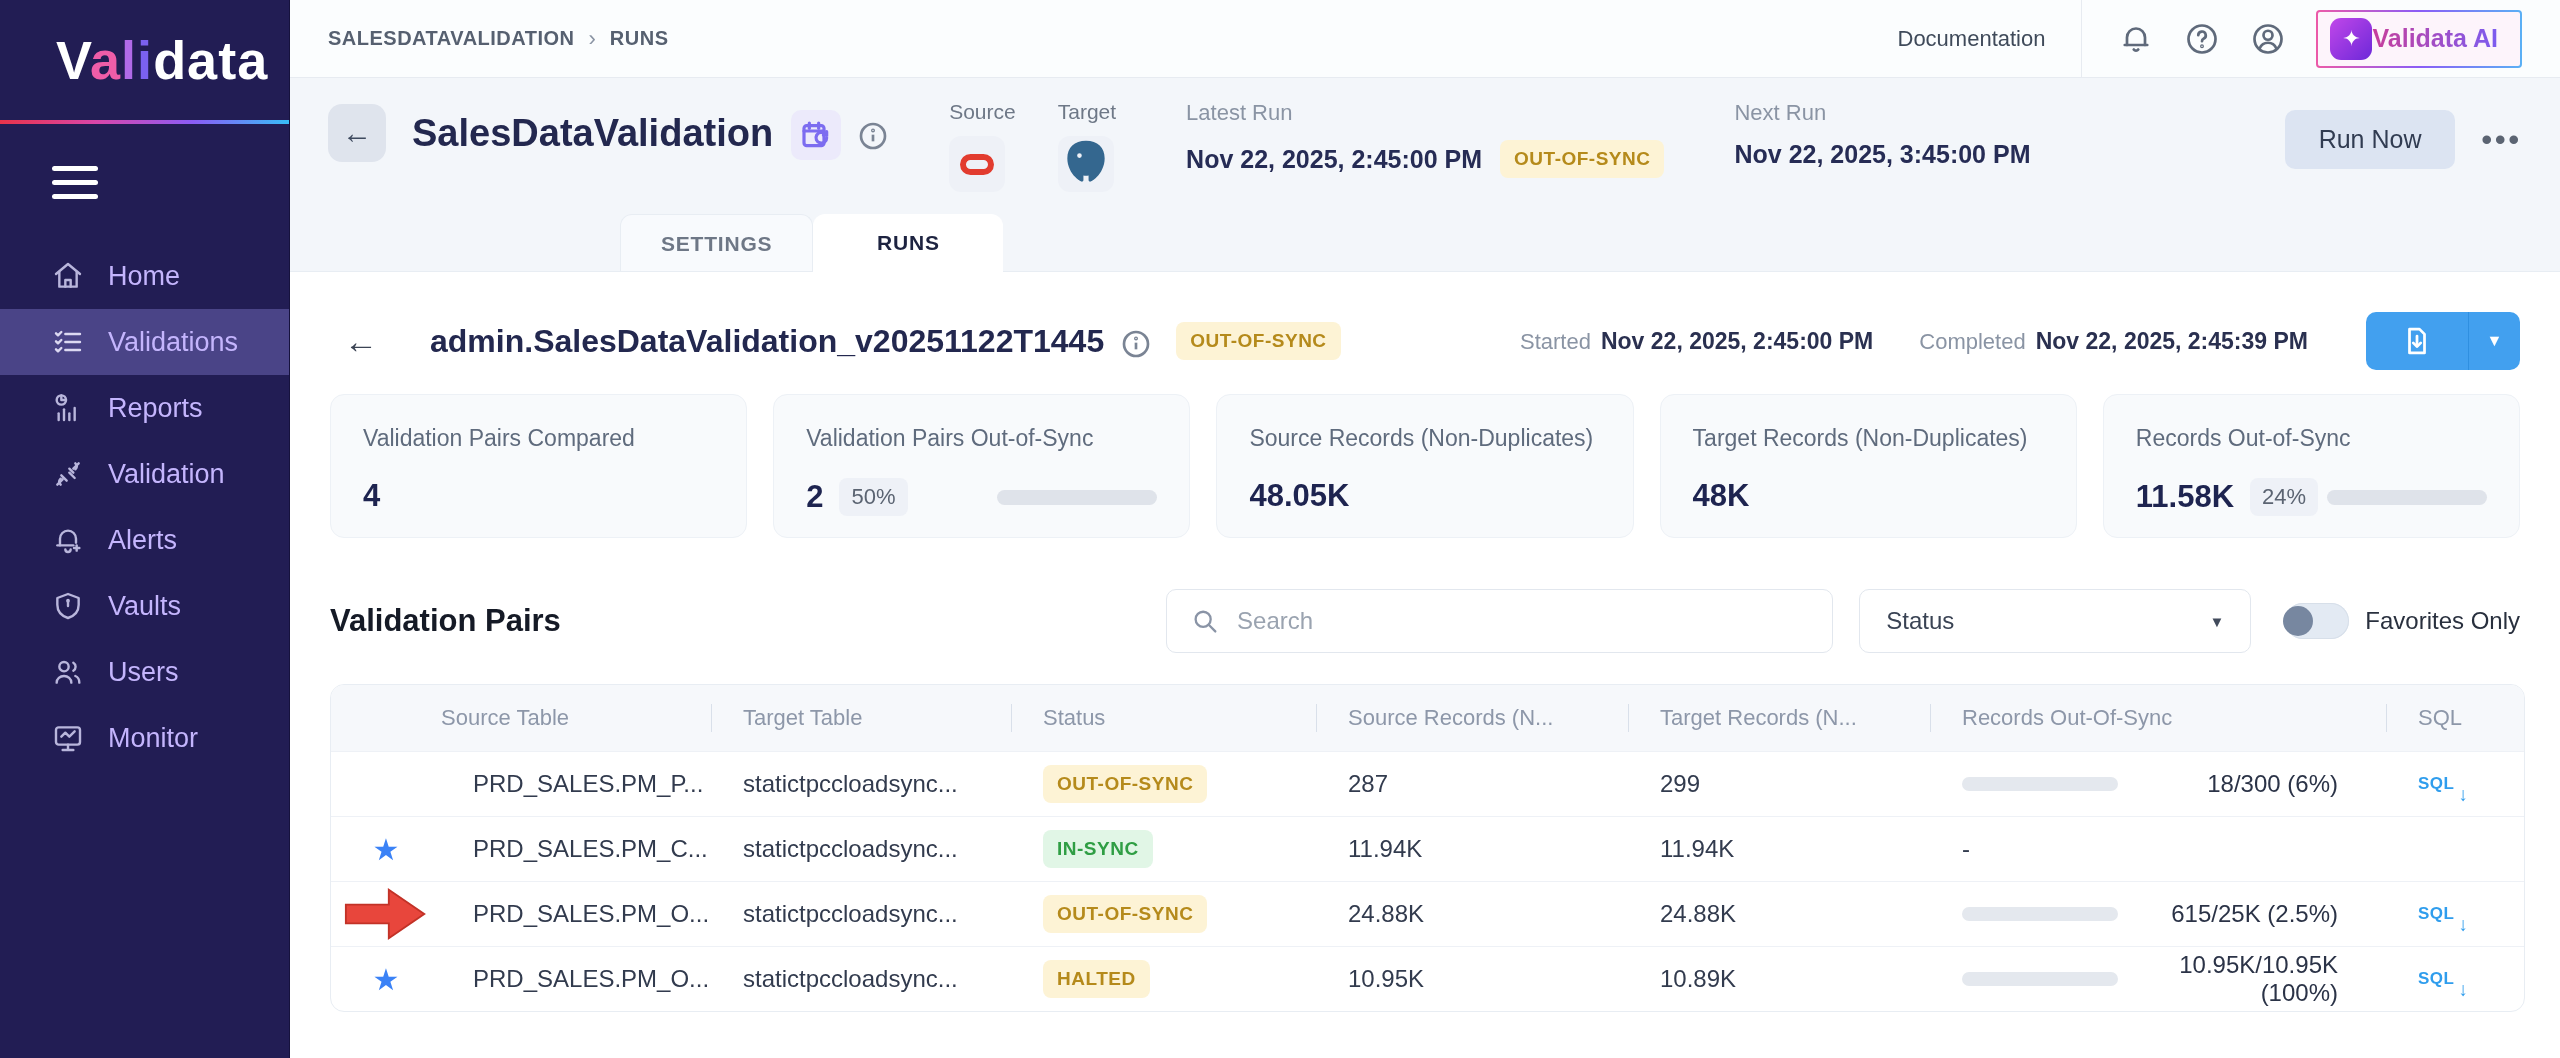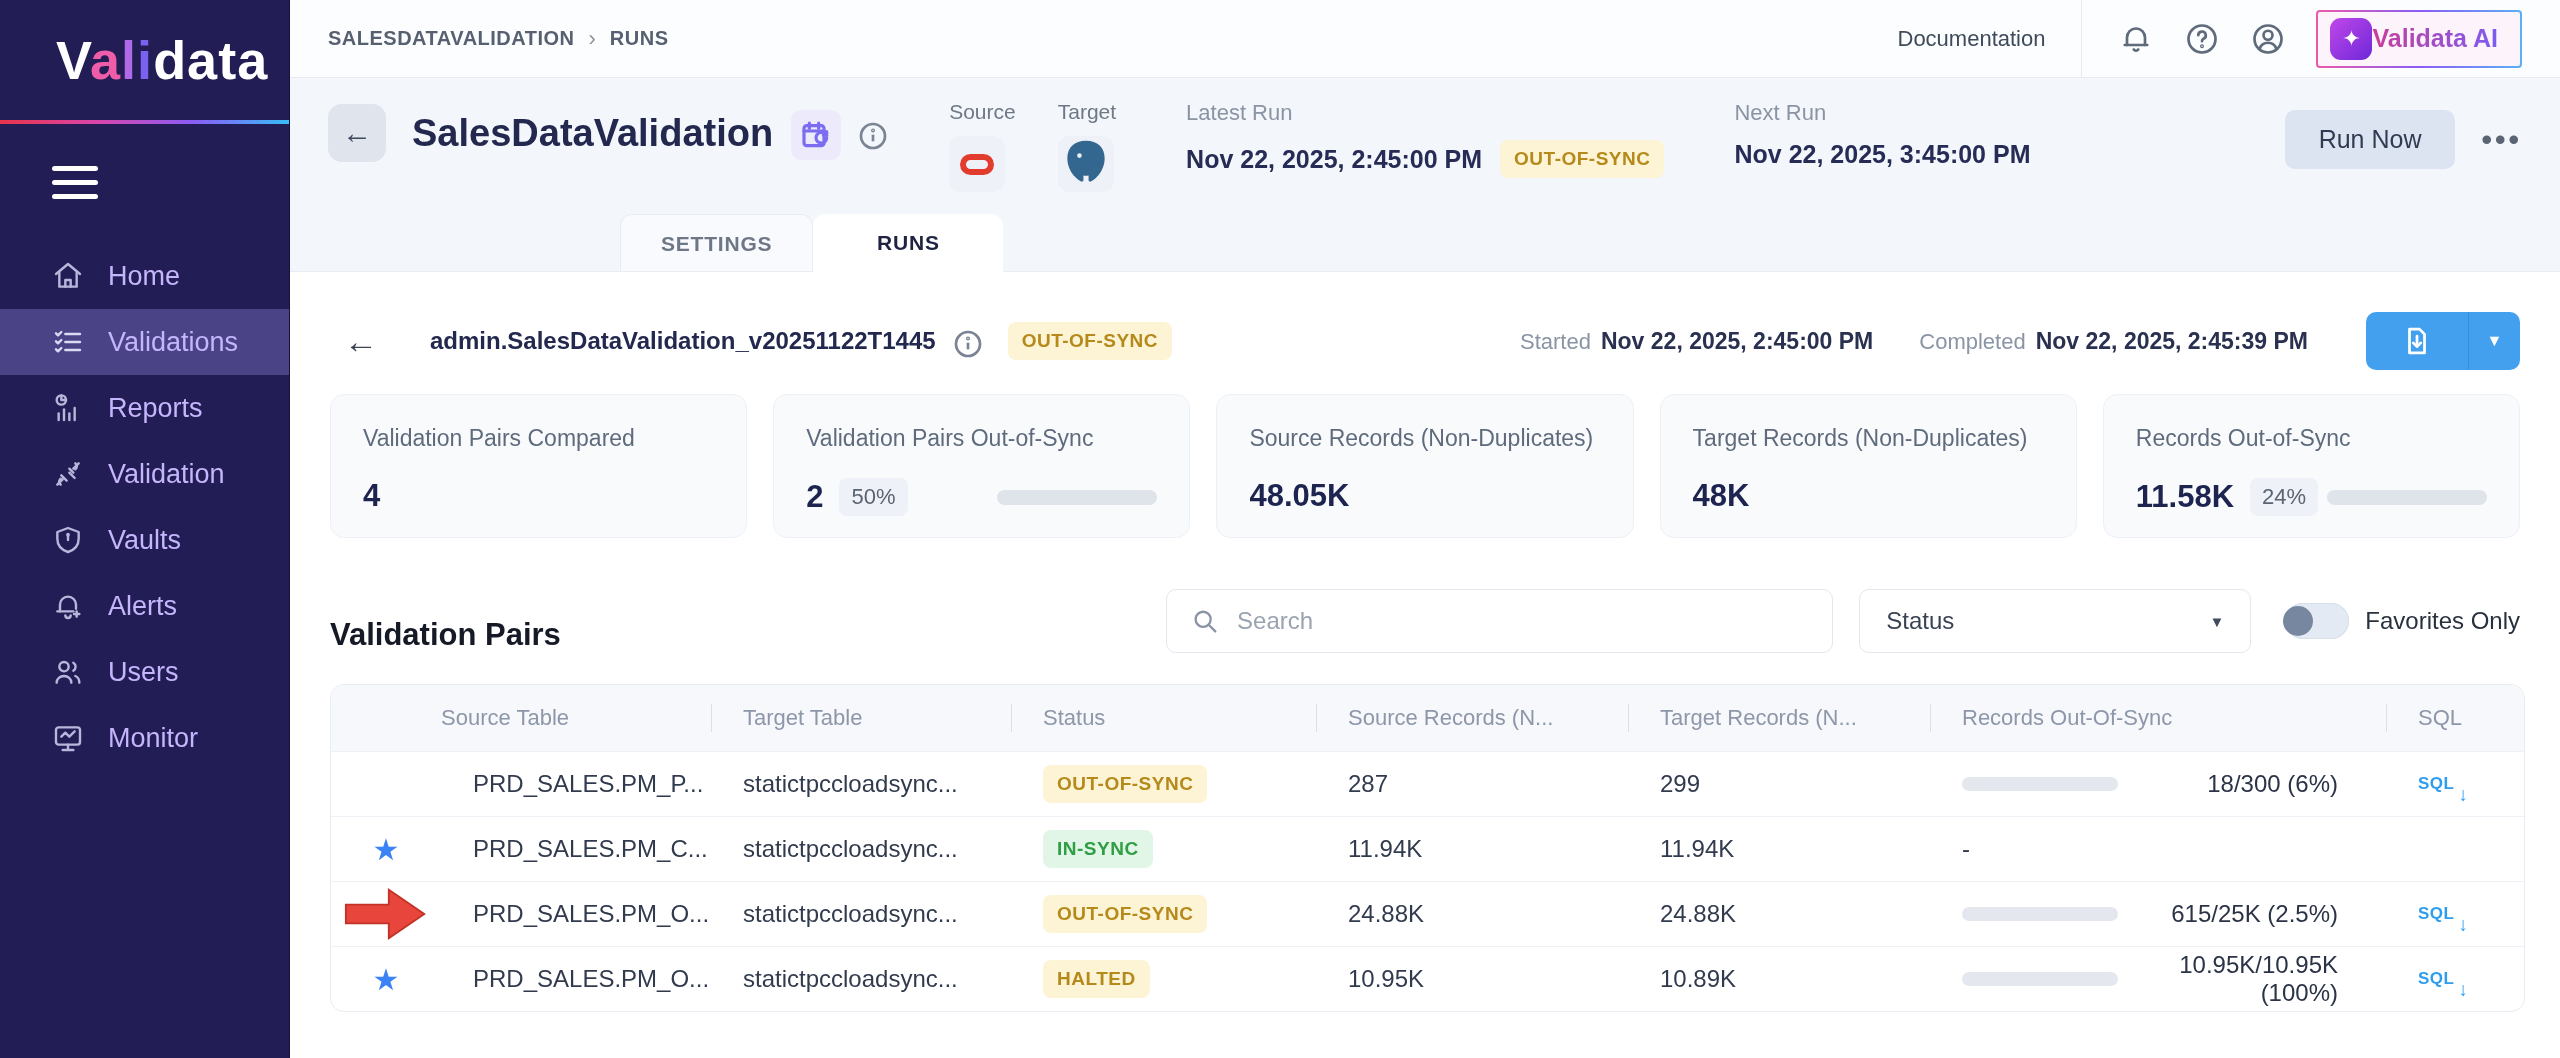--- a/index.html
+++ b/index.html
@@ -68,21 +68,21 @@
   .tab { height:58px; min-width:190px; display:flex; align-items:center; justify-content:center; font-size:21px; font-weight:bold; letter-spacing:.8px; border-radius:12px 12px 0 0; cursor:pointer; padding:0 40px; }
   .tab.inactive { background:#f8fafd; color:#6e7786; border:1px solid #e8edf3; border-bottom:none; }
   .tab.active { background:#ffffff; color:#1d2340; position:relative; z-index:2; }
 
   
   .panel { background:#fff; flex:1; border-top:1px solid #e8edf3; margin-top:-1px; padding:32px 40px 0 40px; min-width:0; }
 
   .run-row { display:flex; align-items:center; height:74px; }
   .run-back { font-size:34px; color:#3c4454; cursor:pointer; margin-left:14px; }
   .run-back::before { content:"\2190"; }
-  .run-title { font-size:24px; font-weight:bold; color:#23284f; margin-left:52px; }
+  .run-title { font-size:32px; font-weight:bold; color:#23284f; margin-left:52px; }
   .run-row .info-ic { margin:6px 0 0 16px; }
   .run-row .badge-warn { margin-left:24px; }
   .run-meta { margin-left:auto; display:flex; align-items:center; gap:46px; }
   .meta-pair { font-size:22px; color:#8a94a4; }
   .meta-pair b { font-size:23px; color:#2a3050; font-weight:bold; margin-left:10px; }
   .dl-btn { display:flex; height:58px; border-radius:10px; overflow:hidden; cursor:pointer; margin-left:12px; }
   .dl-main { width:102px; background:#42a0ef; display:flex; align-items:center; justify-content:center; }
   .dl-main svg { width:30px; height:30px; stroke:#fff; fill:none; stroke-width:2.2; stroke-linecap:round; stroke-linejoin:round; }
   .dl-caret { width:52px; background:#42a0ef; border-left:1px solid #2f8fe0; display:flex; align-items:center; justify-content:center; color:#fff; font-size:16px; }
   .dl-caret::before { content:"\25BC"; }
@@ -91,21 +91,21 @@
   .stats { display:flex; gap:26px; margin-top:16px; }
   .card { flex:1; background:#f8fafc; border:1px solid #edf1f6; border-radius:14px; height:144px; padding:30px 32px; }
   .card-label { font-size:23px; color:#5f6b7d; }
   .card-row { display:flex; align-items:center; margin-top:26px; }
   .card-value { font-size:31px; font-weight:bold; color:#1e2450; }
   .pct-chip { background:#eef1f7; border-radius:8px; padding:6px 12px; font-size:22px; color:#5b6472; margin-left:16px; }
   .bar-track { width:160px; height:15px; background:#dfe3ea; border-radius:8px; margin-left:auto; overflow:hidden; }
   .bar-fill { height:100%; background:#ecb43c; border-radius:8px; }
 
   
-  .pairs-bar { display:flex; align-items:flex-end; margin-top:51px; }
+  .pairs-bar { display:flex; align-items:center; margin-top:51px; }
   .pairs-heading { font-size:31px; font-weight:bold; color:#151a26; }
   .pairs-controls { margin-left:auto; display:flex; align-items:center; }
   .search-box { width:667px; height:64px; border:1px solid #e2e7ee; border-radius:10px; background:#fff; display:flex; align-items:center; padding:0 24px; gap:18px; }
   .search-box svg { width:30px; height:30px; stroke:#8a94a6; fill:none; stroke-width:2; stroke-linecap:round; }
   .search-box input { border:none; outline:none; font-size:24px; color:#333; width:100%; font-family:inherit; background:transparent; }
   .search-box input::placeholder { color:#9aa3b0; }
   .status-select { width:392px; height:64px; border:1px solid #e2e7ee; border-radius:10px; background:#fff; display:flex; align-items:center; padding:0 26px; margin-left:26px; font-size:24px; color:#3a4354; cursor:pointer; }
   .sel-caret { margin-left:auto; color:#424b5c; font-size:15px; }
   .sel-caret::before { content:"\25BC"; }
   .toggle { width:64px; height:36px; background:#e3eaf3; border-radius:20px; margin-left:34px; position:relative; cursor:pointer; box-shadow:inset 0 0 0 1px #d7dfe9; flex-shrink:0; }
@@ -186,35 +186,35 @@
             <path d="M6.5 15.5c-1.5 1.5-1.5 3 0 4.5"></path>
             <path d="M13 11l4 4"></path>
             <path d="M20 4l-4 4"></path>
             <path d="M17.5 8.5c1.5-1.5 1.5-3 0-4.5"></path>
             <path d="M13 8l3 3"></path>
           </svg>
         <span>Validation</span>
       </div>
       <div class="nav-item">
         <svg viewBox="0 0 24 24">
-            <path d="M12 3l8 3v5c0 5-3.5 8.5-8 10-4.5-1.5-8-5-8-10V6z"></path>
-            <path d="M12 8v4"></path>
-            <circle cx="12" cy="8" r="0.5"></circle>
-          </svg>
-        <span>Vaults</span>
-      </div>
-      <div class="nav-item">
-        <svg viewBox="0 0 24 24">
             <path d="M6 16v-5a6 6 0 0 1 12 0v3"></path>
             <path d="M4 16h12"></path>
             <path d="M10 19a2 2 0 0 0 4 0"></path>
             <path d="M18.5 16v4"></path>
             <path d="M16.5 18h4"></path>
           </svg>
         <span>Alerts</span>
+      </div>
+      <div class="nav-item">
+        <svg viewBox="0 0 24 24">
+            <path d="M12 3l8 3v5c0 5-3.5 8.5-8 10-4.5-1.5-8-5-8-10V6z"></path>
+            <path d="M12 8v4"></path>
+            <circle cx="12" cy="8" r="0.5"></circle>
+          </svg>
+        <span>Vaults</span>
       </div>
       <div class="nav-item">
         <svg viewBox="0 0 24 24">
             <circle cx="9" cy="8" r="3.5"></circle>
             <path d="M3.5 20c0-3 2.5-5 5.5-5s5.5 2 5.5 5"></path>
             <path d="M16 5a3.5 3.5 0 0 1 0 6"></path>
             <path d="M17.5 15c2 .8 3 2.5 3 5"></path>
           </svg>
         <span>Users</span>
       </div>

